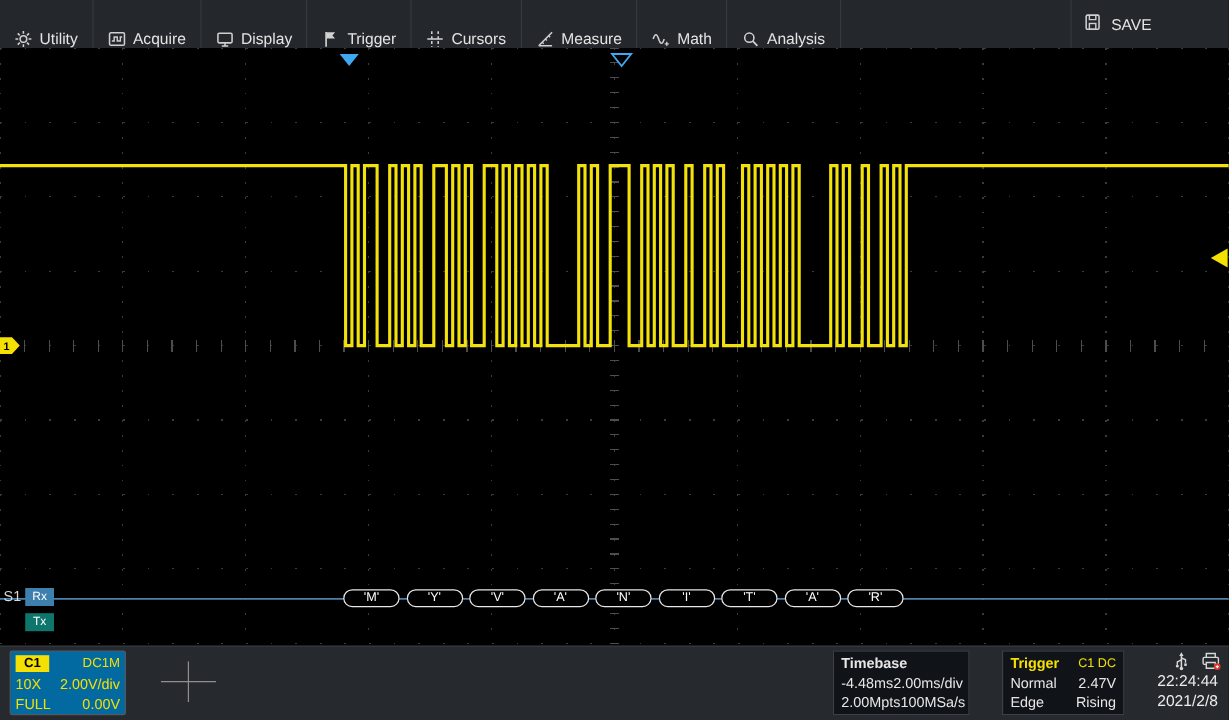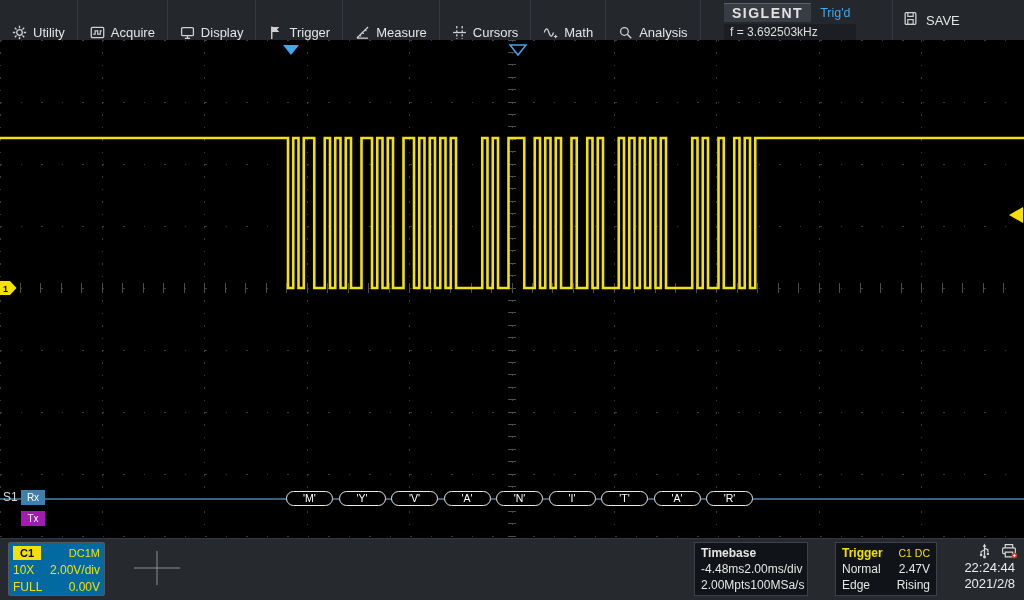--- a/index.html
+++ b/index.html
@@ -22,21 +22,21 @@
   .freq{margin-top:2px;background:#1b1e22;color:#dedede;font-size:12px;padding:0 6px;line-height:16px;width:132px;box-sizing:border-box;}
   .savebtn{position:absolute;left:892px;top:0;height:40px;display:flex;align-items:center;gap:8px;
     color:#e4e4e4;font-size:13px;padding:0 10px;border-left:1px solid #36393f;cursor:default;}
   
   .scope{position:absolute;top:40px;left:0;width:1024px;height:498px;background:#000;}
   .scope svg{display:block;position:absolute;left:0;top:0;}
   .s1label{position:absolute;left:3px;top:450px;color:#d8d8d8;font-size:12px;}
   .rxbadge,.txbadge{position:absolute;left:21px;width:24px;height:15px;color:#fff;font-size:10px;
     text-align:center;line-height:15px;}
   .rxbadge{top:450px;background:#3e7fae;}
-  .txbadge{top:471px;background:#a21caf;}
+  .txbadge{top:471px;background:#0f766e;}
   .bubble{position:absolute;top:450.5px;width:47px;height:15px;background:#000;border:1.5px solid #e8e8e8;
     border-radius:8px;color:#fff;font-size:10.5px;line-height:13px;text-align:center;box-sizing:border-box;}
   
   .statusbar{position:absolute;top:538px;left:0;width:1024px;height:62px;background:#26292e;border-top:1px solid #35383d;box-sizing:border-box;}
   .ch-panel{position:absolute;left:8px;top:3px;width:97px;height:54px;background:#0369a1;
     border:1px solid #55595f;border-radius:2px;color:#f5e003;font-size:12px;box-sizing:border-box;padding:1px 4px;}
   .ch-row{display:flex;justify-content:space-between;align-items:center;height:17px;}
   .ch-chip{background:#f5e003;color:#000;font-weight:bold;font-size:11px;padding:0 7px;line-height:14px;}
   .ch-coup{font-size:11px;}
   .cross{position:absolute;left:134px;top:12px;}
@@ -88,62 +88,55 @@
           <svg width="15" height="15" viewBox="0 0 14 14">
             <path d="M3.5 13V1.5" stroke="#d0d0d0" stroke-width="1.3"></path>
             <path d="M3.5 1.8h7L8.4 4.2l2.1 2.4h-7z" fill="#d0d0d0"></path>
           </svg>
         </span>
         <span>Trigger</span>
       </div>
       <div class="menu-item">
         <span class="micon">
           <svg width="15" height="15" viewBox="0 0 14 14">
+            <path d="M4.5 1v12M9.5 1v12" stroke="#d0d0d0" stroke-width="1.2" stroke-dasharray="2.2 1.6"></path>
+            <path d="M1 7h12" stroke="#d0d0d0" stroke-width="1.2"></path>
+          </svg>
+        </span>
+        <span>Cursors</span>
+      </div>
+      <div class="menu-item">
+        <span class="micon">
+          <svg width="15" height="15" viewBox="0 0 14 14">
             <path d="M1.8 12.2 12.2 1.8M1.8 12.2h10.4" stroke="#d0d0d0" stroke-width="1.2" fill="none"></path>
             <path d="M4.5 9.5l1.2 1.2M7 7l1.2 1.2M9.5 4.5l1.2 1.2" stroke="#d0d0d0" stroke-width="1"></path>
           </svg>
         </span>
         <span>Measure</span>
       </div>
       <div class="menu-item">
         <span class="micon">
           <svg width="15" height="15" viewBox="0 0 14 14">
-            <path d="M4.5 1v12M9.5 1v12" stroke="#d0d0d0" stroke-width="1.2" stroke-dasharray="2.2 1.6"></path>
-            <path d="M1 7h12" stroke="#d0d0d0" stroke-width="1.2"></path>
-          </svg>
-        </span>
-        <span>Cursors</span>
-      </div>
-      <div class="menu-item">
-        <span class="micon">
-          <svg width="15" height="15" viewBox="0 0 14 14">
             <path d="M1.2 7c1.4-4.5 2.9-4.5 4.3 0s2.9 4.5 4.3 0" stroke="#d0d0d0" fill="none" stroke-width="1.2"></path>
             <path d="M10.2 10.8h3.2M11.8 9.2v3.2" stroke="#d0d0d0" stroke-width="1"></path>
           </svg>
         </span>
         <span>Math</span>
       </div>
       <div class="menu-item">
         <span class="micon">
           <svg width="15" height="15" viewBox="0 0 14 14">
             <circle cx="6" cy="6" r="3.6" stroke="#d0d0d0" fill="none" stroke-width="1.2"></circle>
             <path d="m8.7 8.7 3.6 3.6" stroke="#d0d0d0" stroke-width="1.4"></path>
           </svg>
         </span>
         <span>Analysis</span>
       </div>
     </div>
 
-  <div class="brand">
-    <div class="brand-row">
-      <div class="logo">SIGLENT</div>
-      <div class="trig">Trig'd</div>
-    </div>
-    <div class="freq">f = 3.692503kHz</div>
-  </div>
 
   <div class="savebtn">
     <span class="micon"><svg width="15" height="15" viewBox="0 0 14 14">
           <rect x="2" y="1.5" width="10" height="11" rx="1" stroke="#d0d0d0" fill="none" stroke-width="1.2"></rect>
           <path d="M4.5 1.5v3.5h5V1.5" stroke="#d0d0d0" fill="none" stroke-width="1.1"></path>
           <rect x="4.5" y="8" width="5" height="4.5" stroke="#d0d0d0" fill="none" stroke-width="1.1"></rect>
         </svg></span>
     <span>SAVE</span>
   </div>
 </div>

